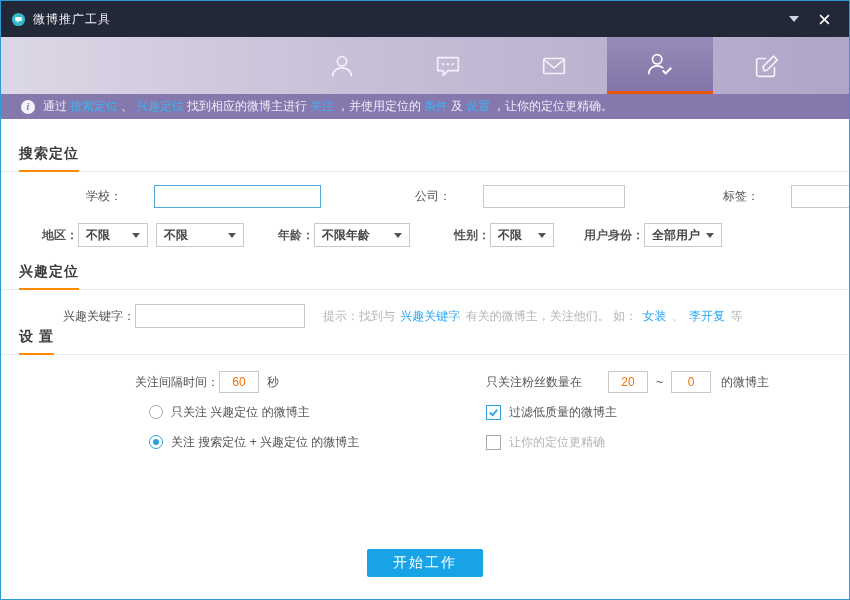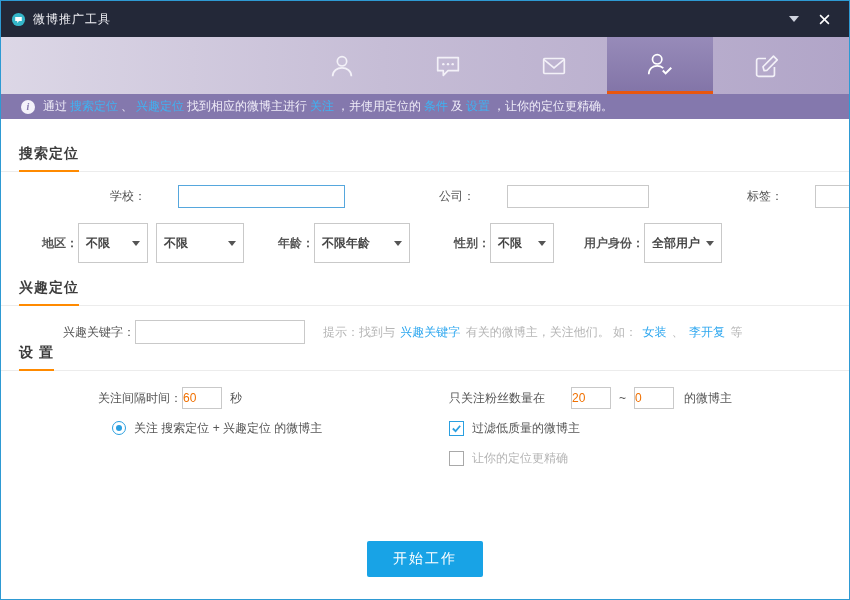--- a/index.html
+++ b/index.html
@@ -29,58 +29,58 @@
 
   
   .content { flex:1; display:flex; flex-direction:column; background:#fff; }
   .section-head { padding-left:18px; border-bottom:1px solid #ececec; }
   .section-head h2 { display:inline-block; font-size:14px; font-weight:bold; color:#3d3d3d; letter-spacing:1px; padding-bottom:7px; border-bottom:2px solid #ff8a00; margin-bottom:-1px; }
   .head-1 { margin-top:26px; }
   .head-2 { margin-top:16px; }
   .head-3 { }
 
   .form-row { display:flex; align-items:center; }
-  .row-1 { margin-top:13px; padding-left:109px;gap:32px; }
+  .row-1 { margin-top:13px; padding-left:85px;gap:32px; }
   .row-2 { margin-top:15px; padding-left:41px;font-weight:bold; }
   .row-keyword { margin-top:14px; padding-left:62px;align-items:center; }
 
   label { color:#555; white-space:nowrap; }
   .text-input { height:23px; border:1px solid #c9c9c9; padding:0 5px; font-size:12px; color:#444; outline:none; font-family:inherit; }
   .text-input.focused { border-color:#56a7dd; }
-  .num-input { width:40px; height:22px; border:1px solid #c9c9c9; text-align:left; font-size:12px; color:#f07000; outline:none; font-family:inherit; }
-
-  .dropdown { height:40px; background:#fff; border:1px solid #c9c9c9; display:flex; align-items:center; justify-content:space-between; padding:0 7px; cursor:pointer; color:#444; }
+  .num-input { width:40px; height:22px; border:1px solid #c9c9c9; text-align:center; font-size:12px; color:#f07000; outline:none; font-family:inherit; }
+
+  .dropdown { height:24px; background:#fff; border:1px solid #c9c9c9; display:flex; align-items:center; justify-content:space-between; padding:0 7px; cursor:pointer; color:#444; }
   .dd-arrow { width:0; height:0; border-left:4px solid transparent; border-right:4px solid transparent; border-top:5px solid #555; margin-left:6px; }
 
   .hint { color:#b5b5b5; margin-left:18px; }
   .hint .link { color:#2ea7ef; text-decoration:none; cursor:pointer; margin:0 2px; }
 
   
   .settings-body { display:flex; margin-top:12px; }
-  .settings-left { width:448px; padding-left:97px; }
+  .settings-left { width:448px; padding-left:97px;margin-left:37px; }
   .settings-right { flex:1; }
   .setting-row { height:30px; display:flex; align-items:center; }
   .indent { padding-left:14px; }
   .unit { margin-left:8px; }
   .tilde { margin:0 8px; color:#555; }
 
   .radio { width:14px; height:14px; border:1px solid #a9a9a9; border-radius:50%; background:#fff; margin-right:8px; position:relative; flex:0 0 auto; }
   .radio.checked { border-color:#2a9fe0; }
   .radio.checked::after { content:""; position:absolute; left:3px; top:3px; width:6px; height:6px; border-radius:50%; background:#2a9fe0; }
 
   .checkbox { width:15px; height:15px; border:1px solid #a9a9a9; background:#fff; margin-right:8px; display:flex; align-items:center; justify-content:center; flex:0 0 auto; }
   .checkbox.checked { border-color:#2a9fe0; }
   .label-muted { color:#b5b5b5; }
 
   .fans-label { margin-right:26px;font-family:Liberation Mono, monospace; }
   .fans-suffix { margin-left:10px; }
 
   
   .footer { margin-top:auto; display:flex; justify-content:center; padding-bottom:22px; }
-  .start-button { width:116px; height:36px; background:#18a3e6; border:none; border-radius:2px; color:#fff; font-size:14px; letter-spacing:2px; cursor:pointer; font-family:Liberation Mono, monospace; }
+  .start-button { width:116px; height:28px; background:#18a3e6; border:none; border-radius:2px; color:#fff; font-size:14px; letter-spacing:2px; cursor:pointer; font-family:Liberation Mono, monospace; }
 </style>
 </head>
 <body>
 
 <div class="window">
 
   <div class="titlebar">
     <svg class="app-logo" viewBox="0 0 16 16">
       <circle cx="8" cy="8" r="7" fill="#35b6c9"></circle>
       <path d="M4.5 5.2h7v4.4H8.6L6.6 11.6V9.6H4.5z" fill="#ffffff"></path>
@@ -213,20 +213,24 @@
     </div>
 
     <div class="settings-body">
       <div class="settings-left">
         <div class="setting-row">
           <label>关注间隔时间：</label>
           <input class="num-input" value="60" style="">
           <span class="unit">秒</span>
         </div>
         <div class="setting-row indent">
+          <span class="radio"></span>
+          <span>只关注 兴趣定位 的微博主</span>
+        </div>
+        <div class="setting-row indent">
           <span class="radio checked"></span>
           <span>关注 搜索定位 + 兴趣定位 的微博主</span>
         </div>
       </div>
 
       <div class="settings-right">
         <div class="setting-row">
           <label class="fans-label">只关注粉丝数量在</label>
           <input class="num-input" value="20" style="">
           <span class="tilde">~</span>

